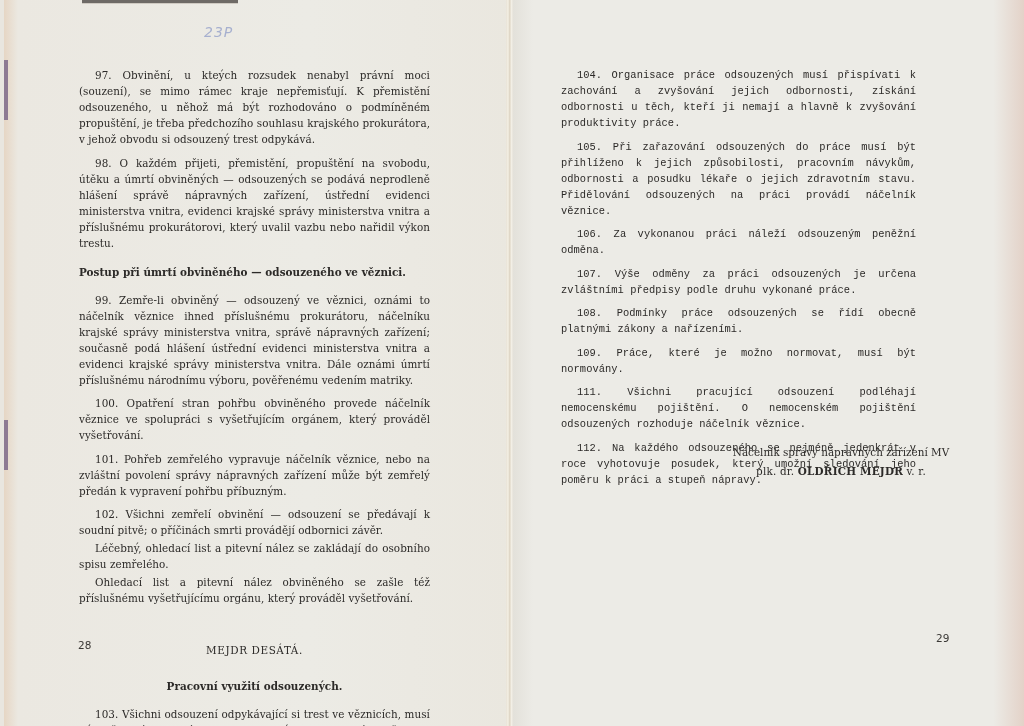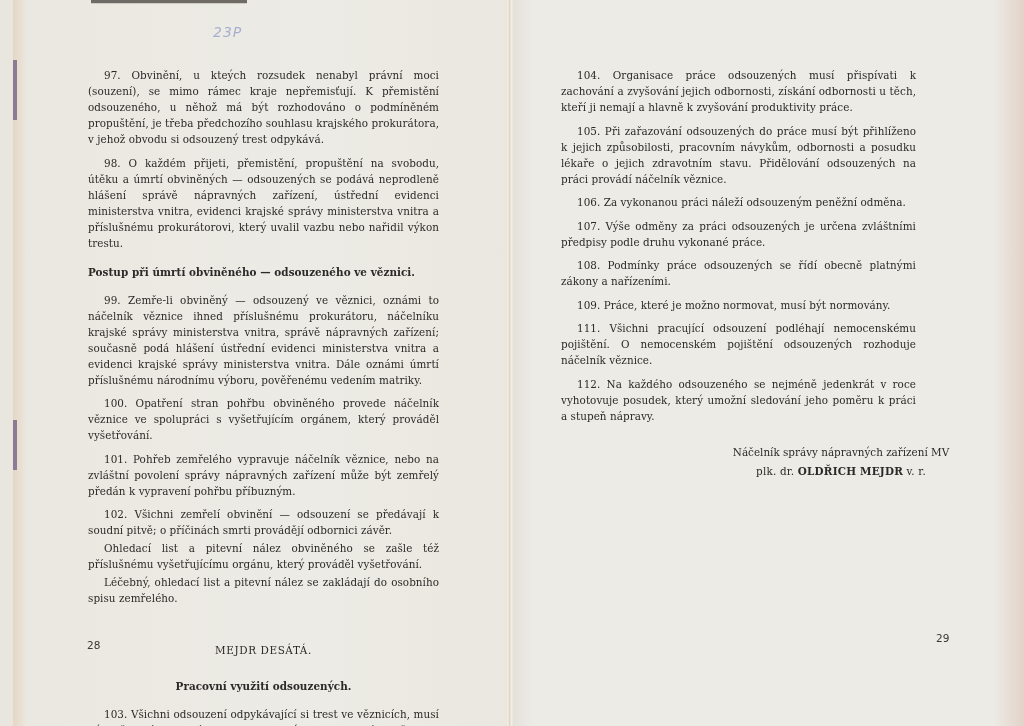--- a/index.html
+++ b/index.html
@@ -8,21 +8,21 @@
       background: #e9e6df;
       font-family: "DejaVu Serif", "Liberation Serif", serif;
       color: #2c2a28;
       position: relative;
     }
     .spread { position: absolute; left: 0; top: 0; width: 1024px; height: 726px; }
     .page {
       position: absolute; top: 0; height: 726px;
       background: #ebe9e3;
     }
-    .page.left { left: 13px; width: 509px;
+    .page.left { left: 4px; width: 509px;
       background: linear-gradient(90deg, #e6d6c4 0px, #ebe8e1 14px, #ecebe5 60%, #eae7df 100%);
     }
     .page.right { left: 513px; width: 511px;
       background: linear-gradient(90deg, #e3e1da 0px, #ecebe6 20px, #ecebe6 94%, #e3d2c8 100%);
     }
     .gutter {
       position: absolute; left: 506px; top: 0; width: 8px; height: 726px;
       background: linear-gradient(90deg, #e8e2d6 0, #f3efe4 2px, #d9cfbd 4px, #f6f3ea 5px, #dedad2 8px);
     }
     .top-tab {
@@ -37,21 +37,21 @@
       font-family: "DejaVu Sans", sans-serif; font-style: italic;
       font-size: 14px; color: #a7b0cf; letter-spacing: 1px;
     }
     .text-block {
       position: absolute;
       font-size: 10.4px; line-height: 16px;
       text-align: justify;
       letter-spacing: 0.05px;
     }
     .left .text-block { left: 75px; width: 351px; top: 67px; }
-    .right .text-block { left: 48px; width: 355px; top: 67px; }
+    .right .text-block { left: 48px; width: 355px; top: 67px; font-family: Liberation Mono, monospace; }
     .para { margin: 0 0 7.5px 0; text-indent: 16px; }
     .para.tight { margin-bottom: 2px; }
     .heading {
       text-align: left; font-weight: bold; font-size: 10.4px;
       margin: 13px 0 12px 0; text-indent: 0;
     }
     .chapter {
       text-align: center; font-size: 10.4px; letter-spacing: 0.6px;
       margin: 36px 0 20px 0; text-indent: 0;
     }
@@ -83,22 +83,22 @@
     <div class="handwritten">23P</div>
 
     <div class="text-block">
       <p class="para">97. Obvinění, u kteých rozsudek nenabyl právní moci (souzení), se mimo rámec kraje nepřemisťují. K přemistění odsouzeného, u něhož má být rozhodováno o podmíněném propuštění, je třeba předchozího souhlasu krajského prokurátora, v jehož obvodu si odsouzený trest odpykává.</p>
       <p class="para">98. O každém přijeti, přemistění, propuštění na svobodu, útěku a úmrtí obviněných — odsouzených se podává neprodleně hlášení správě nápravných zařízení, ústřední evidenci ministerstva vnitra, evidenci krajské správy ministerstva vnitra a příslušnému prokurátorovi, který uvalil vazbu nebo nařidil výkon trestu.</p>
       <p class="heading">Postup při úmrtí obviněného — odsouzeného ve věznici.</p>
       <p class="para">99. Zemře-li obviněný — odsouzený ve věznici, oznámi to náčelník věznice ihned příslušnému prokurátoru, náčelníku krajské správy ministerstva vnitra, správě nápravných zařízení; současně podá hlášení ústřední evidenci ministerstva vnitra a evidenci krajské správy ministerstva vnitra. Dále oznámi úmrtí příslušnému národnímu výboru, pověřenému vedením matriky.</p>
       <p class="para">100. Opatření stran pohřbu obviněného provede náčelník věznice ve spolupráci s vyšetřujícím orgánem, který prováděl vyšetřování.</p>
       <p class="para">101. Pohřeb zemřelého vypravuje náčelník věznice, nebo na zvláštní povolení správy nápravných zařízení může být zemřelý předán k vypravení pohřbu příbuzným.</p>
       <p class="para tight">102. Všichni zemřelí obvinění — odsouzení se předávají k soudní pitvě; o příčinách smrti provádějí odbornici závěr.</p>
+      <p class="para tight">Léčebný, ohledací list a pitevní nález se zakládají do osobního spisu zemřelého.</p>
       <p class="para tight">Ohledací list a pitevní nález obviněného se zašle též příslušnému vyšetřujícímu orgánu, který prováděl vyšetřování.</p>
-      <p class="para tight">Léčebný, ohledací list a pitevní nález se zakládají do osobního spisu zemřelého.</p>
       <p class="chapter">MEJDR DESÁTÁ.</p>
       <p class="subhead">Pracovní využití odsouzených.</p>
       <p class="para">103. Všichni odsouzení odpykávající si trest ve věznicích, musí být zařazováni do práce podle druhu výroby zavedené ve věznici.</p>
     </div>
 
     <div class="page-num">28</div>
     <div class="speck" style="left:205px;top:648px;"></div>
   </div>
 
   <div class="gutter"></div>

